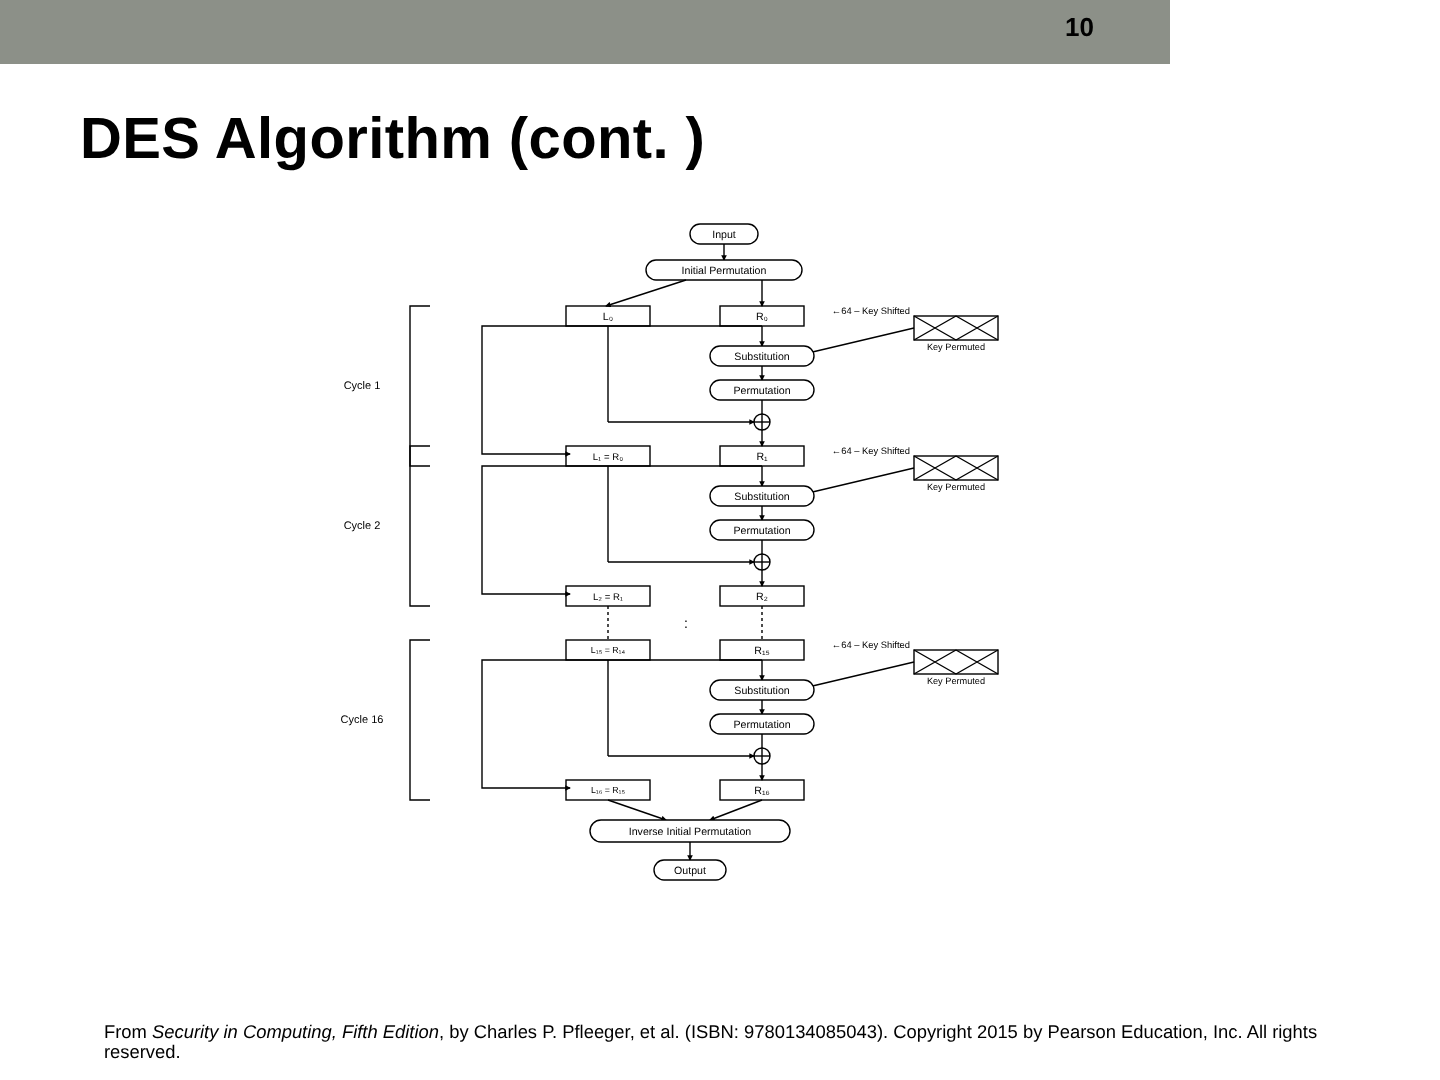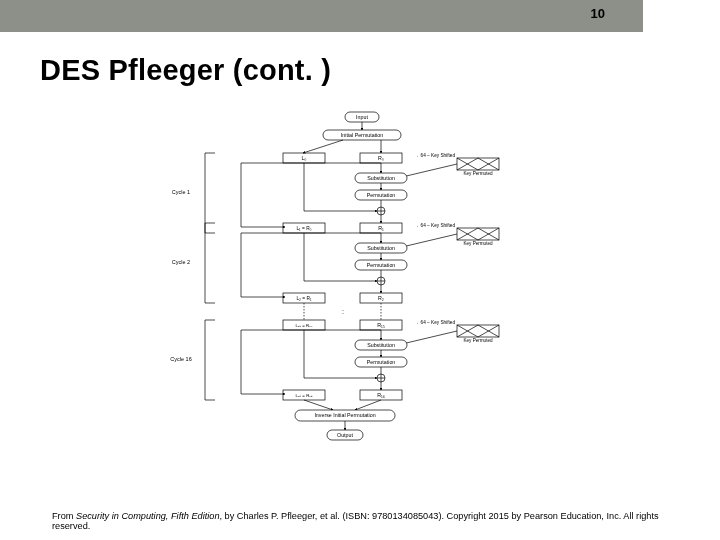--- a/index.html
+++ b/index.html
@@ -1,34 +1,34 @@
 <!DOCTYPE html>
 <html><head>
 <meta charset="utf-8">
 <style>
   * { margin: 0; padding: 0; box-sizing: border-box; }
   html, body { width: 720px; height: 540px; font-family: Arial, Helvetica, sans-serif; background: #fff; color: #000; }
   .slide { width: 720px; height: 540px; position: relative; }
-  .header-bar { position: absolute; top: 0; left: 0; width: 643px; height: 32px; background: #8c9088; }
+  .header-bar { position: absolute; top: 0; left: 0; width: 585px; height: 32px; background: #8c9088; }
   .page-number { position: absolute; top: 6px; right: 38px; font-size: 13px; font-weight: bold; color: #000; }
   .title { position: absolute; top: 54px; left: 40px; font-size: 29px; font-weight: 600; letter-spacing: 0.2px; }
   .diagram-area { position: absolute; top: 110px; left: 155px; width: 410px; height: 388px; }
   .diagram-svg { width: 100%; height: 100%; }
   .footer { position: absolute; bottom: 9px; left: 28px; right: 28px; font-size: 9.2px; color: #000; margin-left: 24px; }
   .footer em { font-style: italic; }
 </style>
 </head>
 <body>
 
 <div class="slide">
   <div class="header-bar">
     <div class="page-number">10</div>
   </div>
 
-  <h1 class="title">DES Pfleeger (cont. )</h1>
+  <h1 class="title">DES Algorithm (cont. )</h1>
 
   <div class="diagram-area">
     <svg class="diagram-svg" viewBox="0 0 410 388">
 
       <defs>
         <marker id="ah" viewBox="0 0 6 6" refX="5" refY="3" markerWidth="4" markerHeight="4" orient="auto">
           <path d="M0,0 L6,3 L0,6 Z" fill="#000"></path>
         </marker>
       </defs>
       <g font-family="Arial" font-size="5.3" text-anchor="middle" dominant-baseline="middle" stroke="#000" stroke-width="0.7" fill="none">

